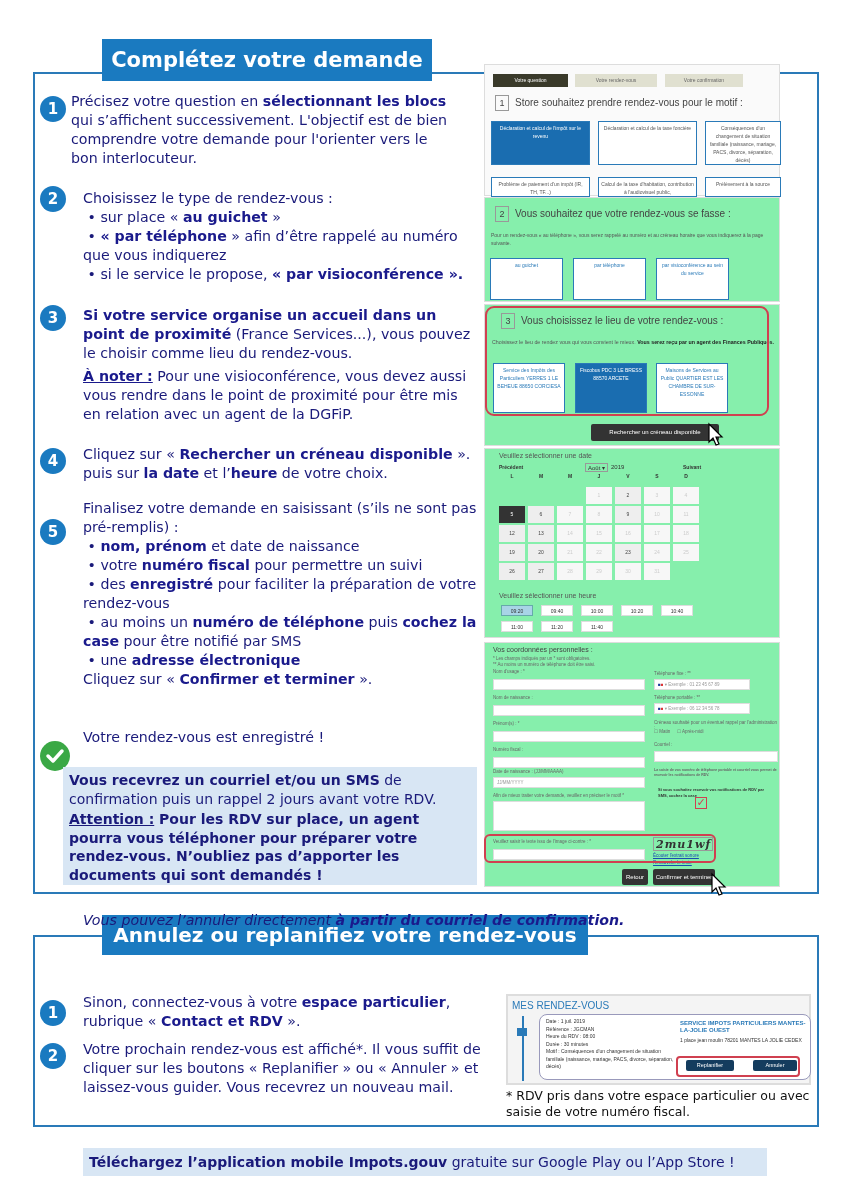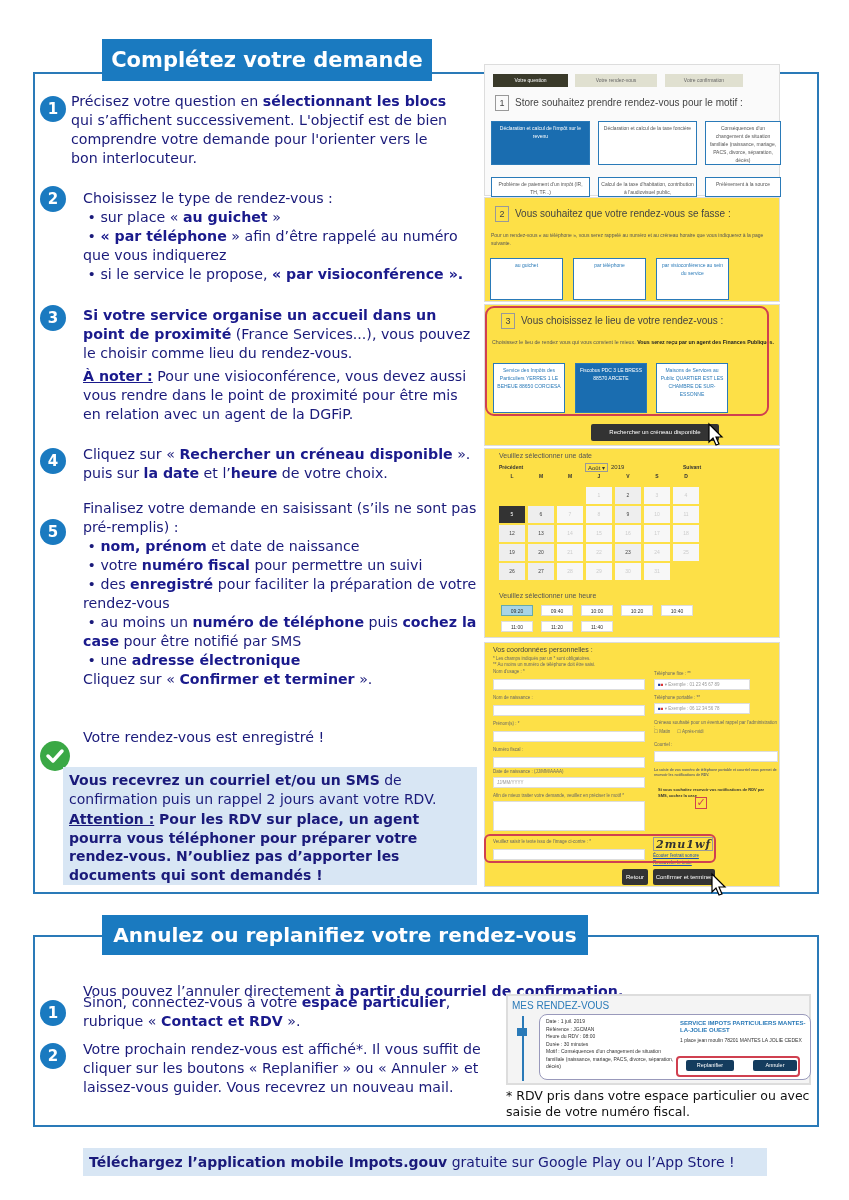--- a/index.html
+++ b/index.html
@@ -3,21 +3,21 @@
 <meta charset="utf-8">
 <style>
   * { box-sizing: border-box; margin: 0; padding: 0; }
   body { width: 849px; height: 1200px; background: #fff; font-family: "DejaVu Sans", sans-serif; color: #1a1a7a; position: relative; overflow: hidden; }
   .section { position: absolute; border: 2px solid #2a7ab8; }
   .sec-title { position: absolute; background: #1a7ac0; color: #fff; font-weight: bold; font-family: "DejaVu Sans", sans-serif; text-align: center; }
   .step { position: absolute; font-size: 14.2px; line-height: 19px; color: #1a1a7a; }
   .step b { color: #1a1a8c; }
   .num { position: absolute; width: 26px; height: 26px; border-radius: 50%; background: #1a7ac0; color: #fff; font-weight: bold; font-size: 15px; text-align: center; line-height: 26px; }
   .u { text-decoration: underline; }
-  .panel { position: absolute; background: #fde047; border: 1px solid #ddd; font-family: "Liberation Sans", sans-serif; }
+  .panel { position: absolute; background: #86efac; border: 1px solid #ddd; font-family: "Liberation Sans", sans-serif; }
   .tab { position: absolute; top: 9px; height: 13px; font-size: 5px; text-align: center; line-height: 13px; }
   .qhead { font-size: 10px; color: #444; }
   .qnum { display: inline-block; border: 1px solid #999; width: 14px; height: 16px; text-align: center; line-height: 15px; margin-right: 6px; font-size: 9px; }
   .tile { position: absolute; border: 1px solid #2a7ab8; font-size: 5px; color: #2a7ab8; text-align: center; padding: 2px; line-height: 8px; background: #fff; }
   .tile.sel { background: #1a6db0; color: #fff; }
   .redbox { position: absolute; border: 2px solid #d04050; border-radius: 9px; }
   .darkbtn { position: absolute; background: #333; color: #fff; font-size: 6px; text-align: center; border-radius: 2px; }
   .cal { position: absolute; font-size: 5px; text-align: center; }
   .cell { position: absolute; width: 26px; height: 17px; background: #eee; font-size: 5px; line-height: 17px; text-align: center; color: #444; }
   .cell.dis { background: #f7f7f7; color: #ccc; }
@@ -230,21 +230,21 @@
 <div class="redbox" style="left:484px; top:834px; width:232px; height:29px; border-radius:6px;"></div>
 <div class="cursor" style="left:710px; top:872px;">
   <svg width="20" height="24" viewBox="0 0 20 24">
       <path d="M2 2 L2 20 L6 16 L9 23 L12 22 L9 15 L15 15 Z" fill="#fff" stroke="#000" stroke-width="1.2"></path>
     </svg>
 </div>
 
 <div class="section" style="left:33px; top:935px; width:786px; height:192px;"></div>
 <div class="sec-title" style="left:102px; top:915px; width:486px; height:40px; font-size:20px; line-height:40px;">Annulez ou replanifiez votre rendez-vous</div>
 
-<div class="step" style="left:83px; top:982px; width:700px;">
+<div class="step" style="left:83px; top:911px; width:700px;font-style:italic;">
   <span>Vous pouvez l’annuler directement </span><b>à partir du courriel de confirmation.</b>
 </div>
 <div class="num" style="left:40px; top:1000px;">1</div>
 <div class="step" style="left:83px; top:993px; width:400px;">
   <span>Sinon, connectez-vous à votre </span><b>espace particulier</b><span>, rubrique « </span><b>Contact et RDV</b><span> ».</span>
 </div>
 <div class="num" style="left:40px; top:1043px;">2</div>
 <div class="step" style="left:83px; top:1040px; width:410px;">Votre prochain rendez-vous est affiché*. Il vous suffit de cliquer sur les boutons « Replanifier » ou « Annuler » et laissez-vous guider. Vous recevrez un nouveau mail.</div>
 
 <div class="panel" style="left:506px; top:994px; width:305px; height:91px; background:#f4f4f4; border:2px solid #ddd;">

